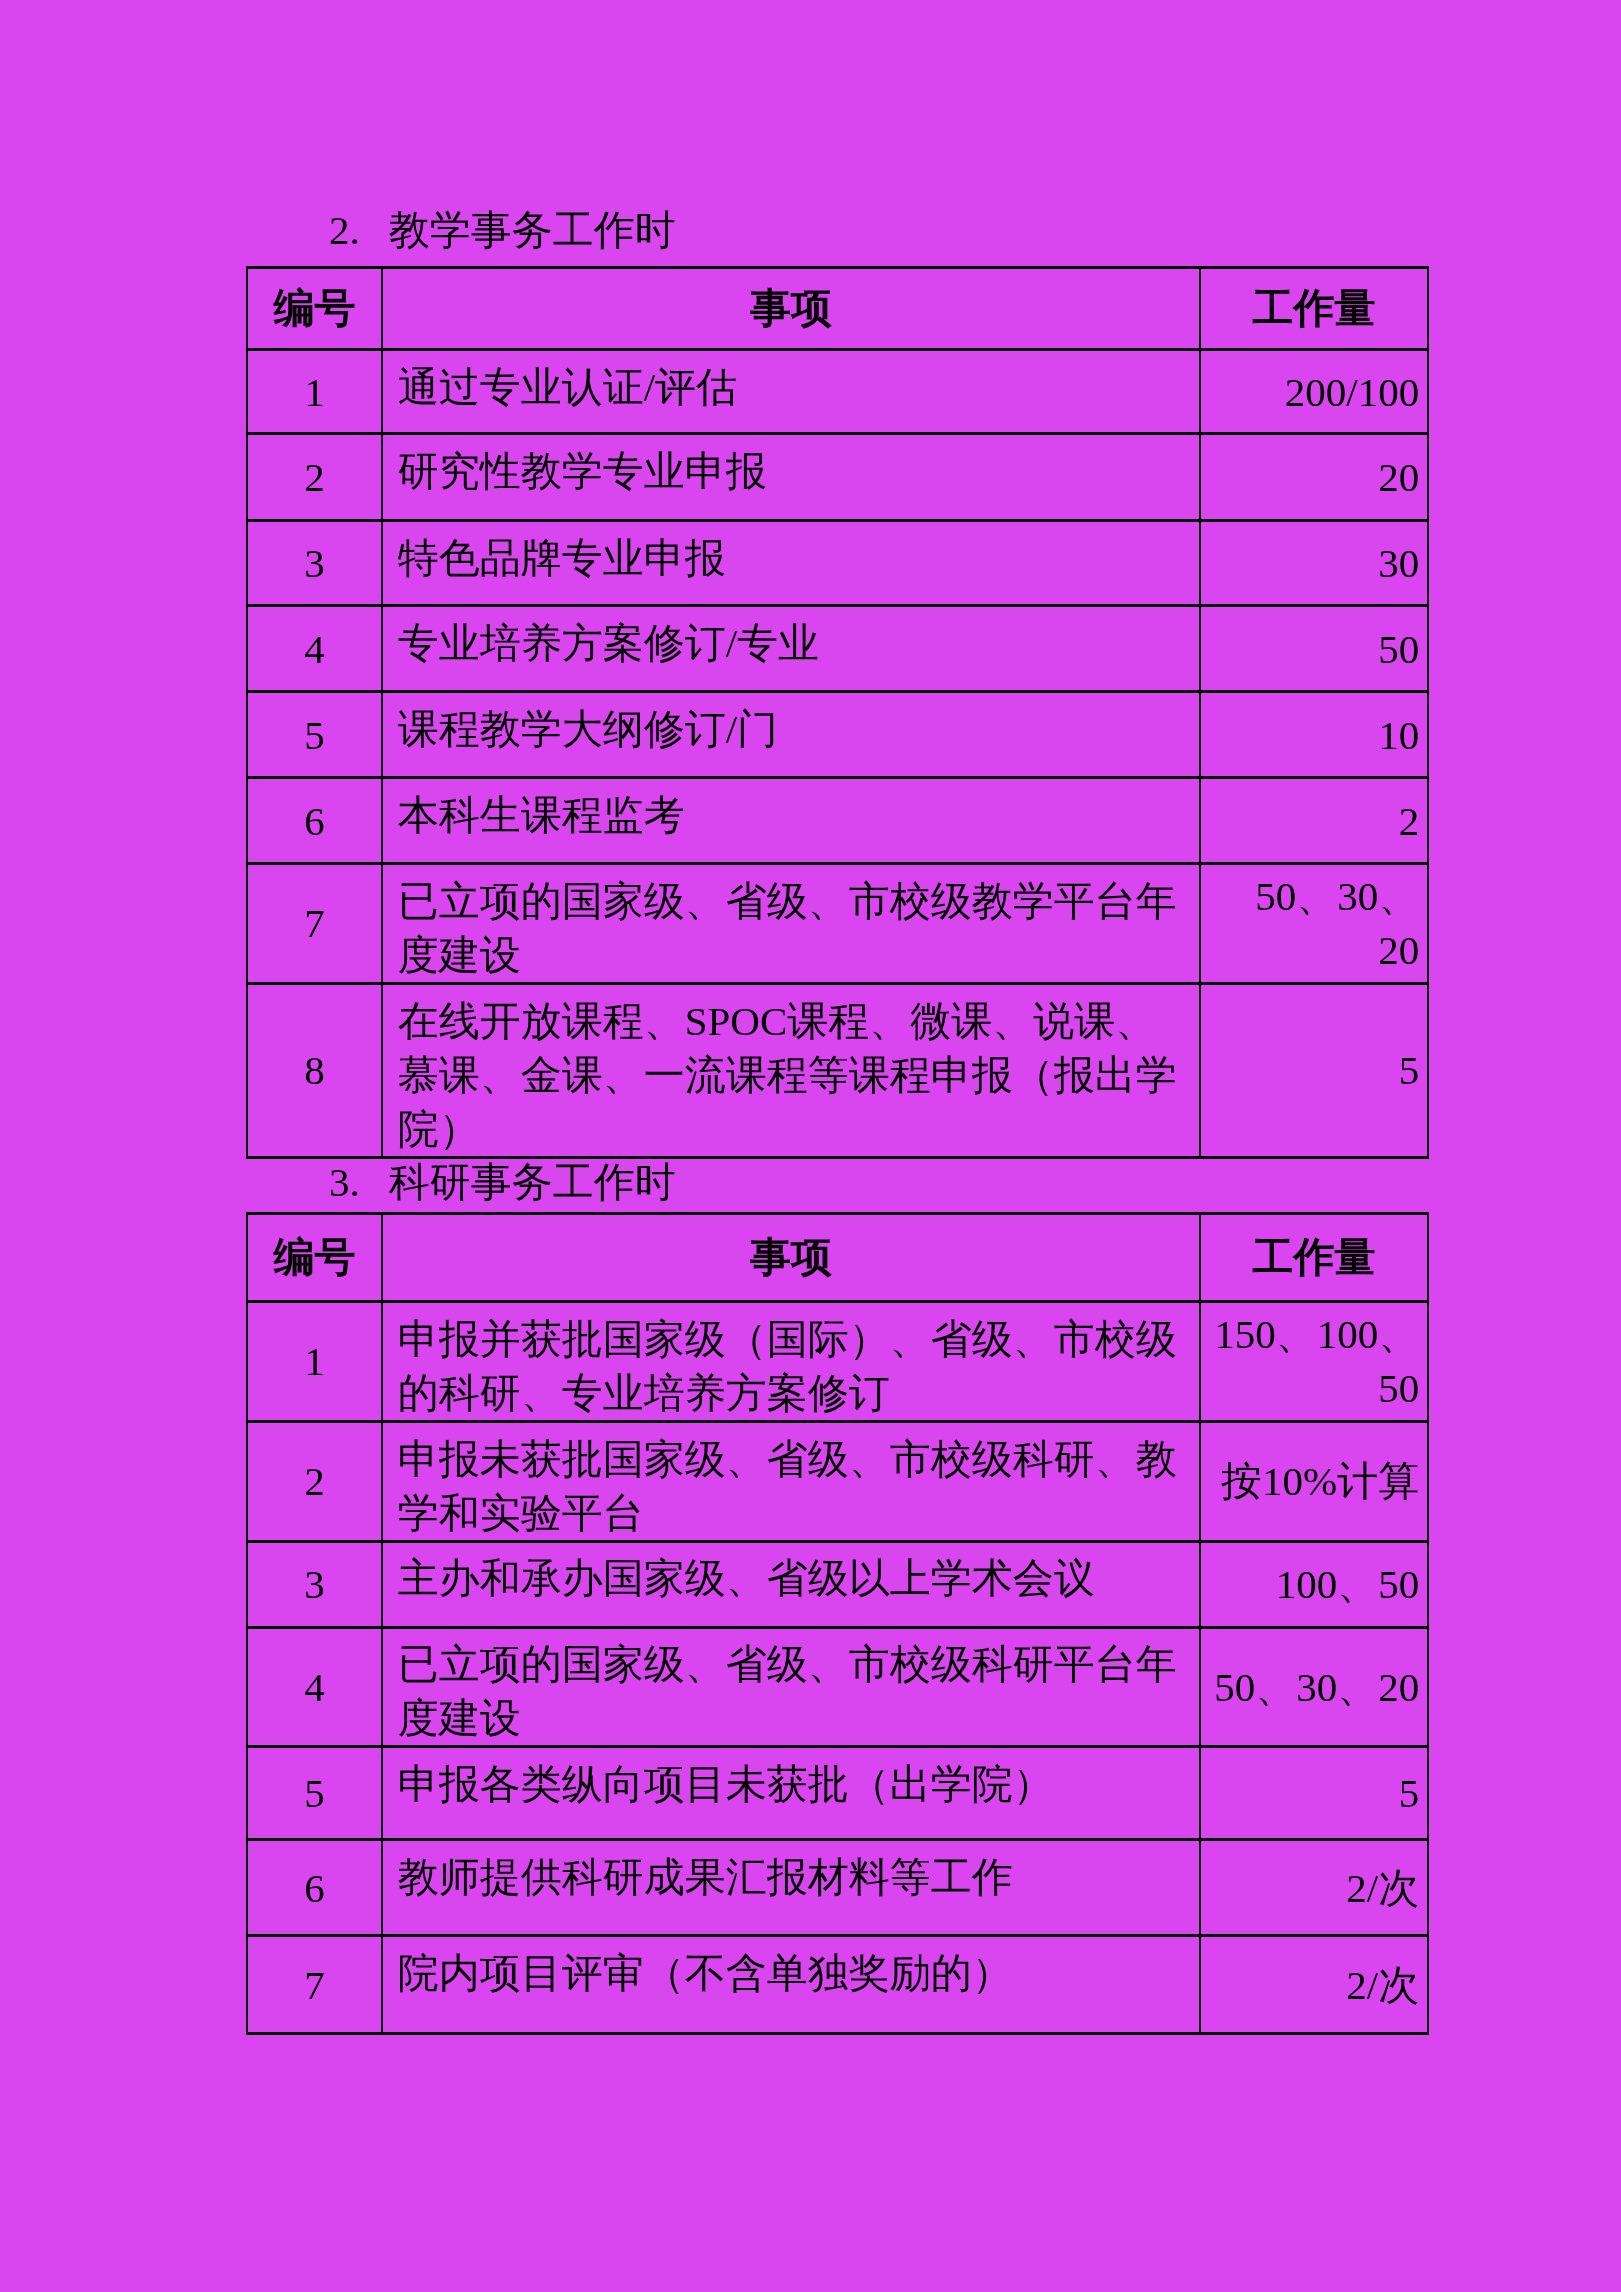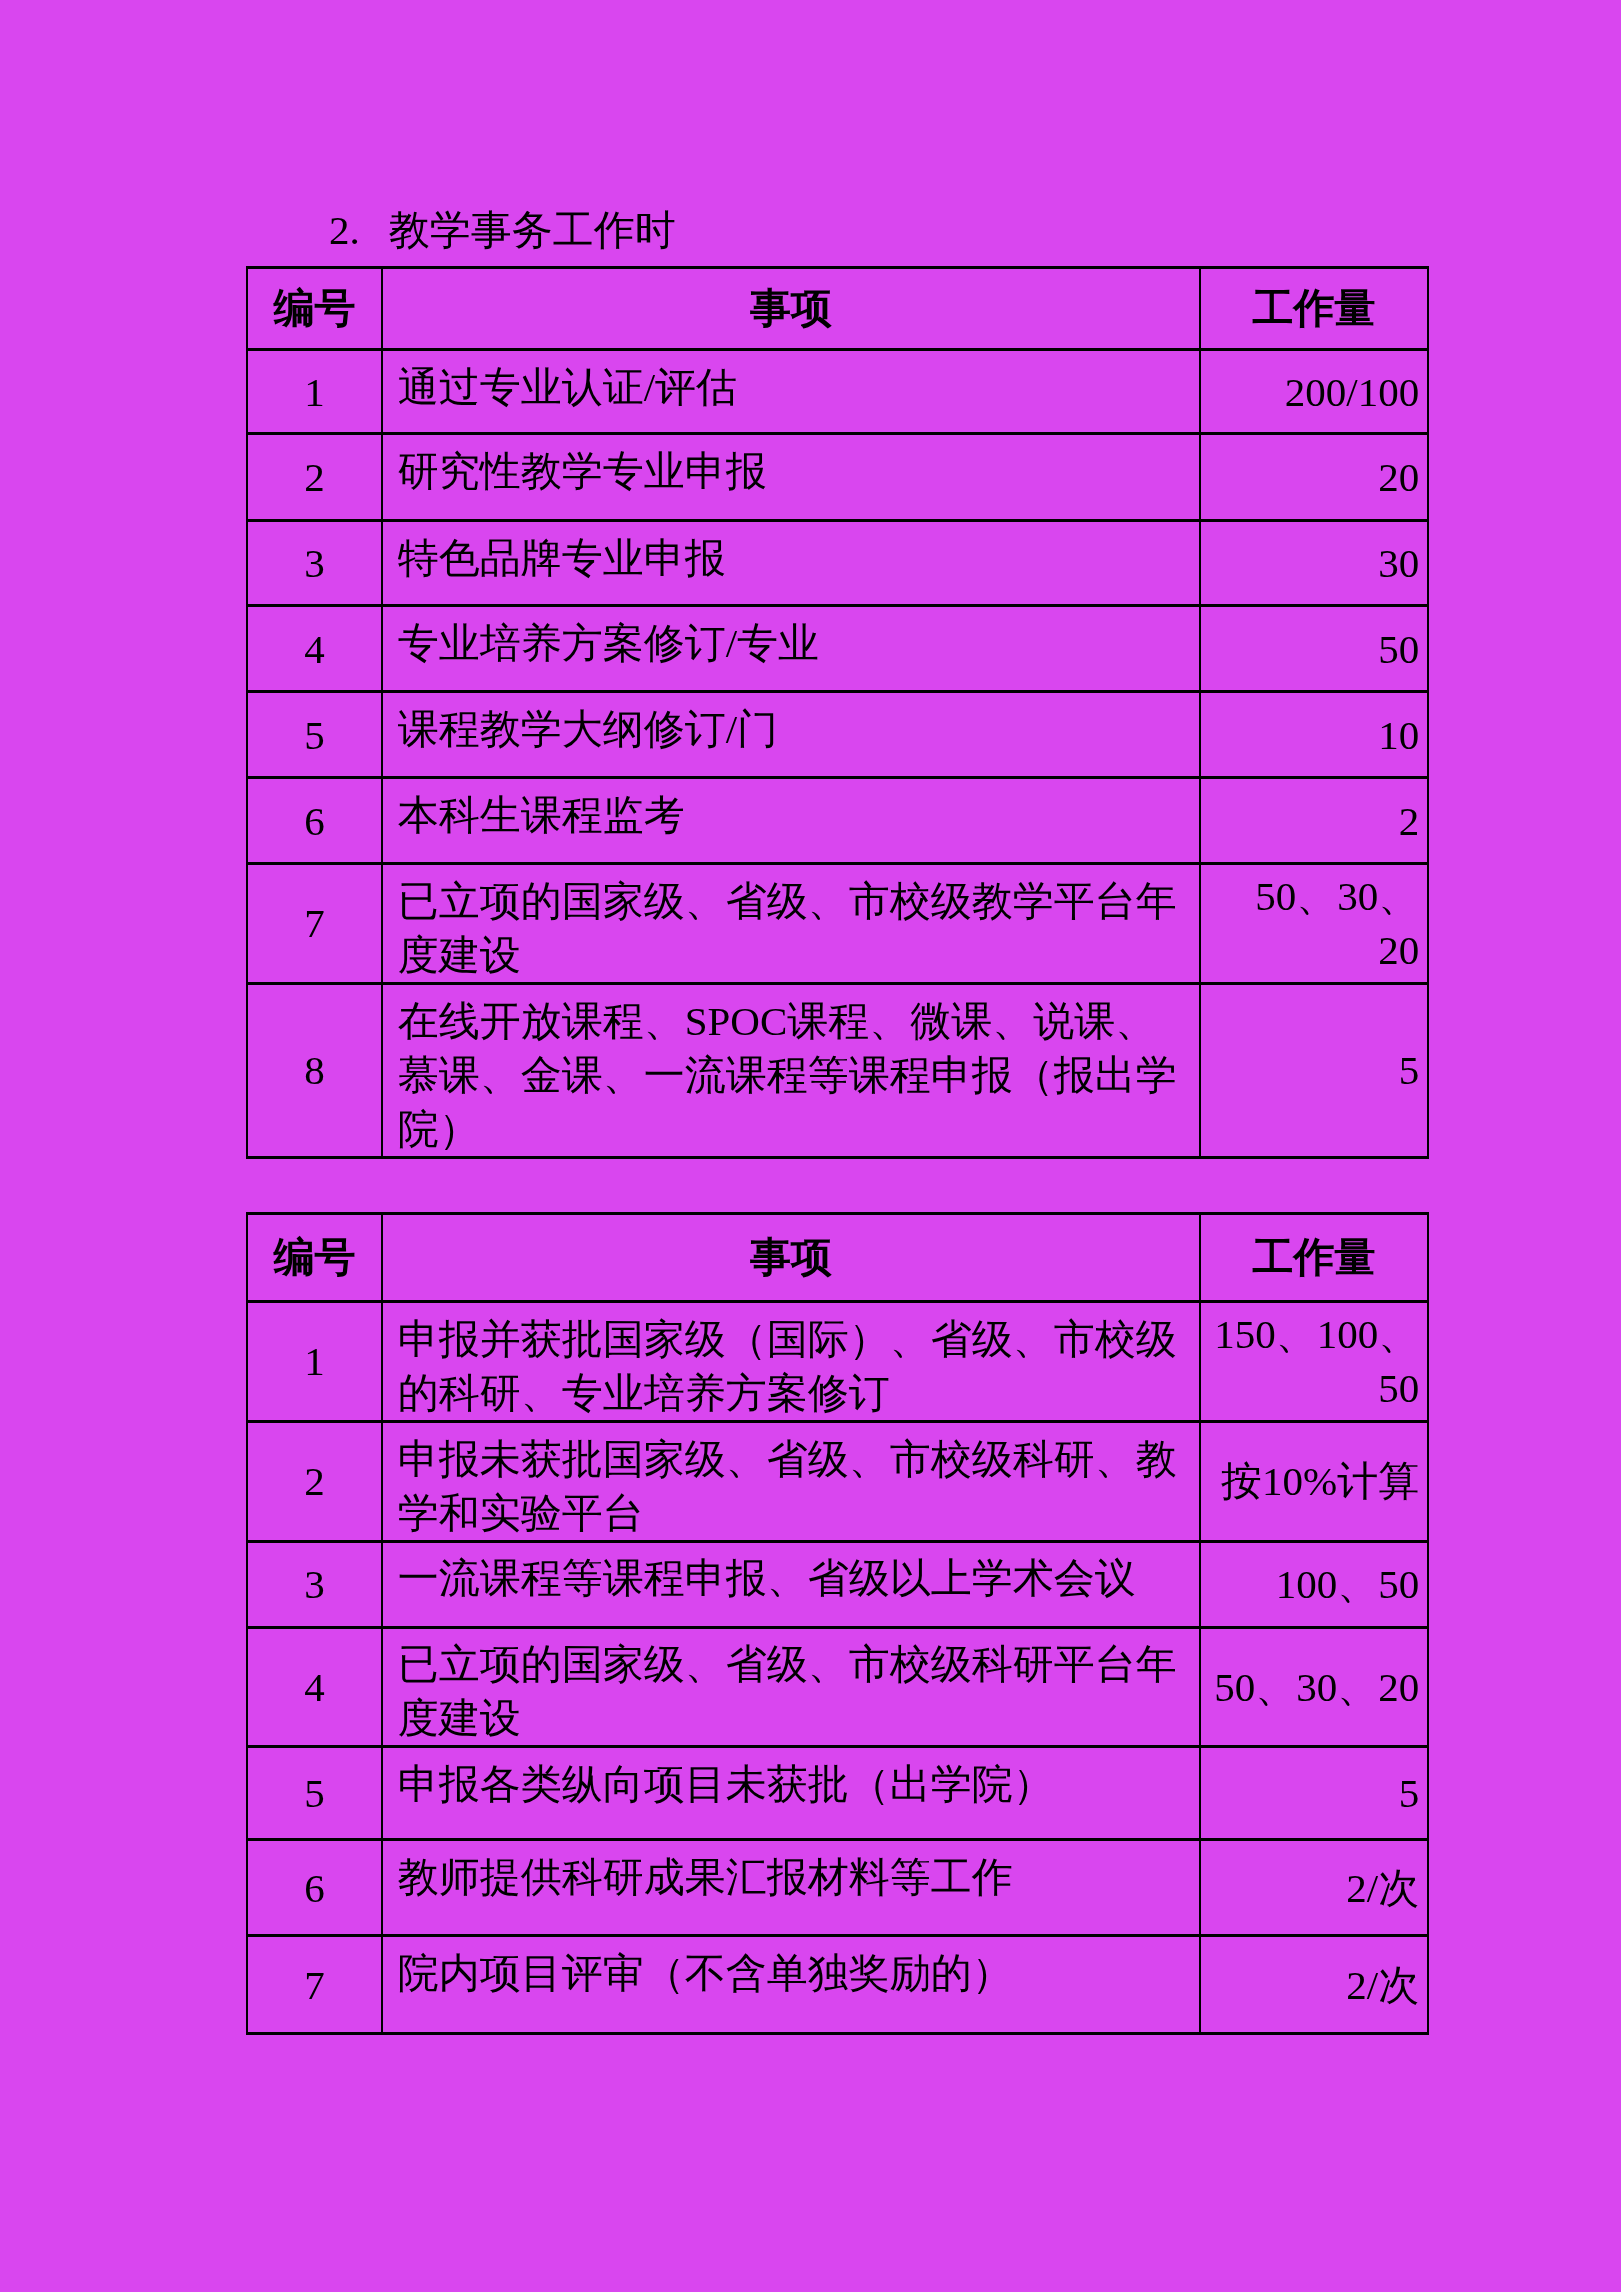--- a/index.html
+++ b/index.html
@@ -135,20 +135,23 @@
 20</td>
         </tr>
         <tr style="height: 160px;">
           <td class="row-number-cell">8</td>
           <td class="item-cell">在线开放课程、SPOC课程、微课、说课、慕课、金课、一流课程等课程申报（报出学院）</td>
           <td class="workload-cell">5</td>
         </tr>
       </tbody>
   </table>
 
+  <div class="section-heading" id="heading-research">
+    <span class="h-num">3.</span><span>科研事务工作时</span>
+  </div>
 
   <table class="workload-table" id="table-research">
     <colgroup>
       <col style="width:135px">
       <col style="width:818px">
       <col style="width:228px">
     </colgroup>
     <thead>
       <tr style="height:88px">
         <th>编号</th>
@@ -163,21 +166,21 @@
           <td class="workload-cell">150、100、
 50</td>
         </tr>
         <tr style="height: 110px;">
           <td class="row-number-cell">2</td>
           <td class="item-cell">申报未获批国家级、省级、市校级科研、教学和实验平台</td>
           <td class="workload-cell">按10%计算</td>
         </tr>
         <tr style="height: 86px;">
           <td class="row-number-cell">3</td>
-          <td class="item-cell">一流课程等课程申报、省级以上学术会议</td>
+          <td class="item-cell">主办和承办国家级、省级以上学术会议</td>
           <td class="workload-cell">100、50</td>
         </tr>
         <tr style="height: 108px;">
           <td class="row-number-cell">4</td>
           <td class="item-cell">已立项的国家级、省级、市校级科研平台年度建设</td>
           <td class="workload-cell">50、30、20</td>
         </tr>
         <tr style="height: 93px;">
           <td class="row-number-cell">5</td>
           <td class="item-cell">申报各类纵向项目未获批（出学院）</td>

